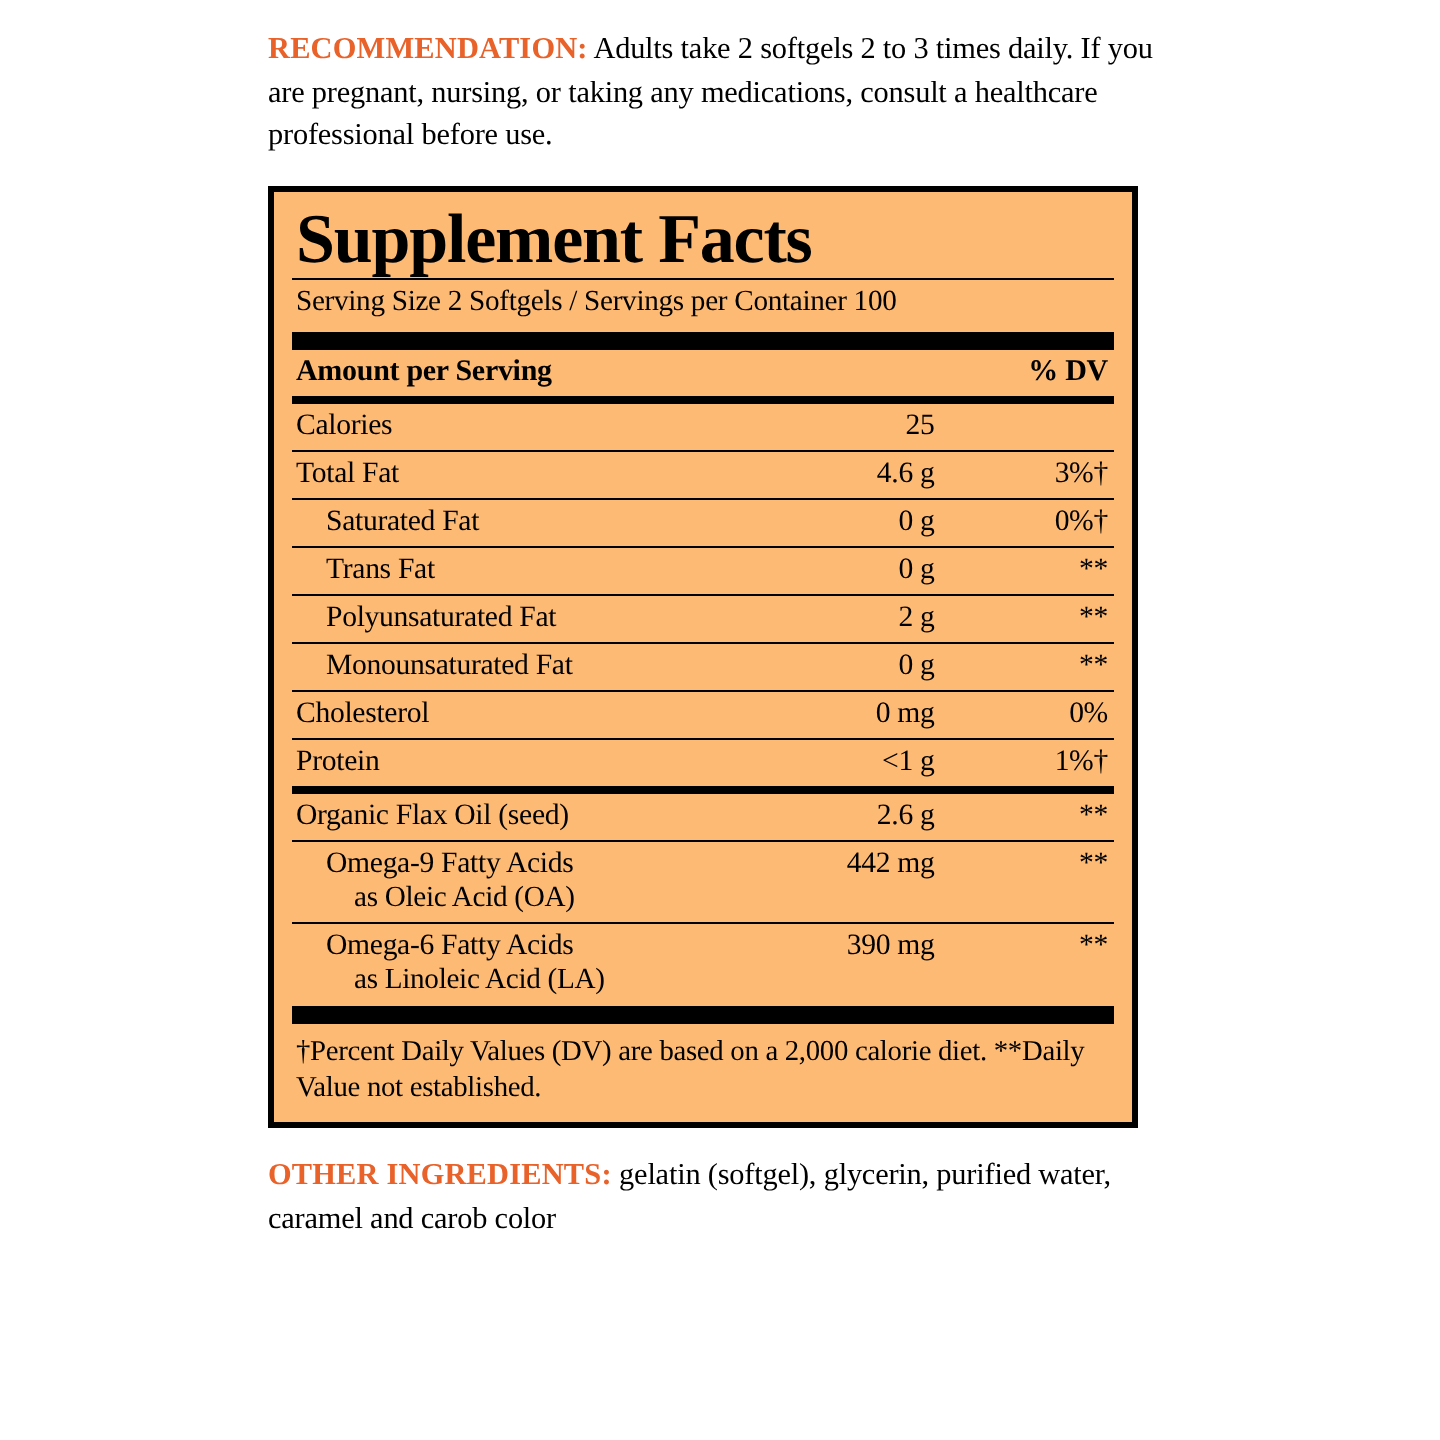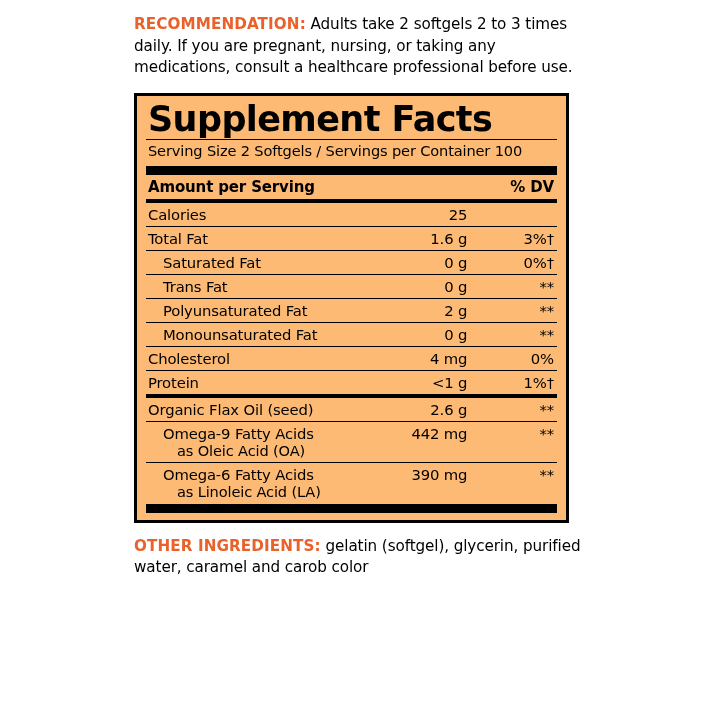--- a/index.html
+++ b/index.html
@@ -13,20 +13,21 @@
     font-family: "DejaVu Sans", sans-serif;
     color: #000000;
     overflow: hidden;
   }
   .page {
     position: relative;
     width: 648px;
     height: 720px;
     box-sizing: border-box;
     padding: 14px 60px 0 134px;
+    font-family: Liberation Serif, serif;
   }
 
   
   .recommendation {
     font-size: 15.2px;
     line-height: 1.42;
     letter-spacing: -0.1px;
     margin: 0 0 14px 0;
     max-width: 455px;
   }
@@ -139,21 +140,21 @@
 
     <table class="facts">
       <tbody>
           <tr class="row first">
         <td class="c-name">Calories</td>
         <td class="c-amt">25</td>
         <td class="c-dv"></td>
       </tr>
       <tr class="row">
         <td class="c-name">Total Fat</td>
-        <td class="c-amt">1.6 g</td>
+        <td class="c-amt">4.6 g</td>
         <td class="c-dv">3%†</td>
       </tr>
       <tr class="row">
         <td class="c-name indent1">Saturated Fat</td>
         <td class="c-amt">0 g</td>
         <td class="c-dv">0%†</td>
       </tr>
       <tr class="row">
         <td class="c-name indent1">Trans Fat</td>
         <td class="c-amt">0 g</td>
@@ -164,21 +165,21 @@
         <td class="c-amt">2 g</td>
         <td class="c-dv">**</td>
       </tr>
       <tr class="row">
         <td class="c-name indent1">Monounsaturated Fat</td>
         <td class="c-amt">0 g</td>
         <td class="c-dv">**</td>
       </tr>
       <tr class="row">
         <td class="c-name">Cholesterol</td>
-        <td class="c-amt">4 mg</td>
+        <td class="c-amt">0 mg</td>
         <td class="c-dv">0%</td>
       </tr>
       <tr class="row">
         <td class="c-name">Protein</td>
         <td class="c-amt">&lt;1 g</td>
         <td class="c-dv">1%†</td>
       </tr>
     </tbody>
       </table>
 
@@ -205,18 +206,19 @@
           <span class="sub-line">as Linoleic Acid (LA)</span>
         </td>
         <td class="c-amt">390 mg</td>
         <td class="c-dv">**</td>
       </tr>
     </tbody>
       </table>
 
     <div class="rule-thick"></div>
 
+    <div class="footnote">†Percent Daily Values (DV) are based on a 2,000 calorie diet. **Daily Value not established.</div>
 
   </div>
 
   <p class="other-ingredients"><span class="oi-label">OTHER INGREDIENTS:</span><span> gelatin (softgel), glycerin, purified water, caramel and carob color</span></p>
 
 </div>
 
 </body></html>

